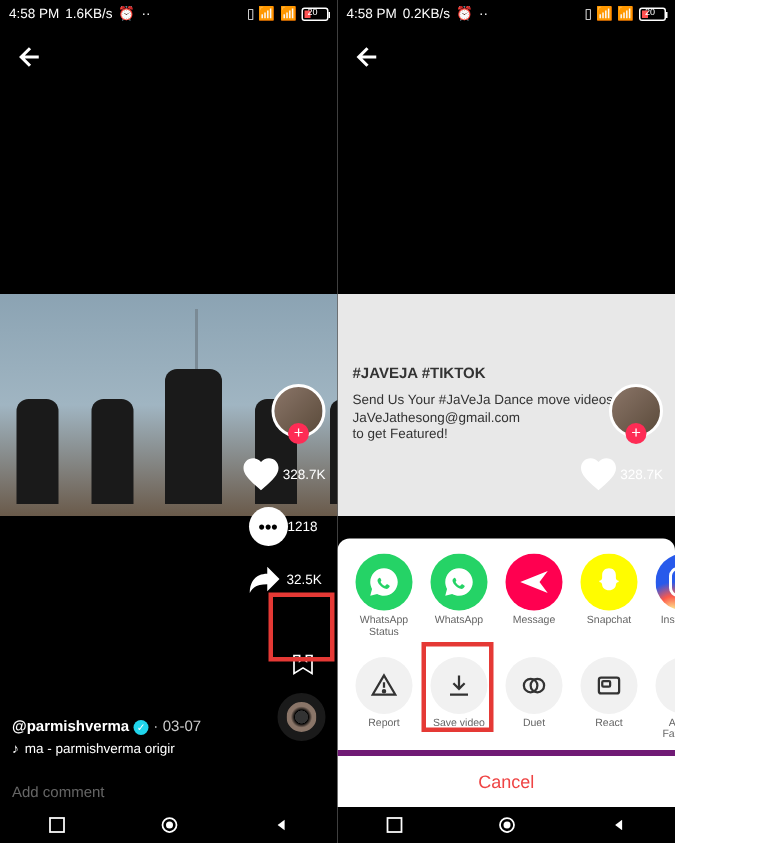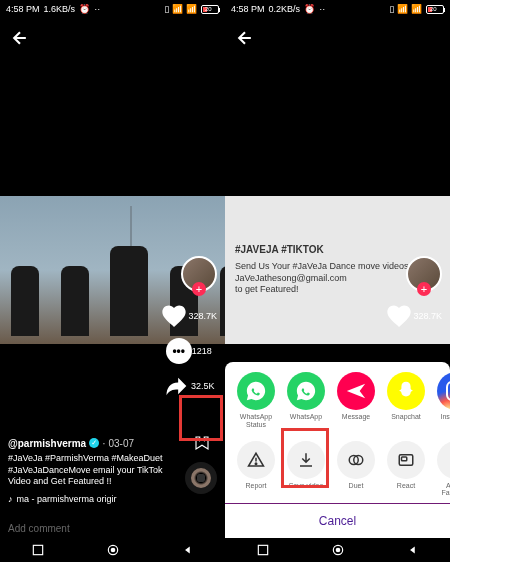--- a/index.html
+++ b/index.html
@@ -38,21 +38,21 @@
 .nav-ico{width:14px;height:14px;fill:#fff}
 .share-sheet{position:absolute;bottom:24px;left:0;right:0;background:#fff;border-radius:8px 8px 0 0;padding:10px 0 0 0}
 .share-title{text-align:center;font-size:11px;color:#333;margin-bottom:10px}
 .share-row{display:flex;overflow:hidden;padding:0 6px;margin-bottom:12px}
 .share-item{display:flex;flex-direction:column;align-items:center;width:50px;flex-shrink:0}
 .share-circle{width:38px;height:38px;border-radius:50%;display:flex;align-items:center;justify-content:center;margin-bottom:3px}
 .share-label{font-size:7px;color:#666;text-align:center;line-height:1.1}
 .action-row{display:flex;overflow:hidden;padding:0 6px;margin-bottom:6px}
 .action-circle{width:38px;height:38px;border-radius:50%;background:#f1f1f1;display:flex;align-items:center;justify-content:center;margin-bottom:3px}
 .red-box2{position:absolute;left:56px;bottom:50px;width:48px;height:60px;border:3px solid #e53935;z-index:10}
-.cancel{text-align:center;padding:10px;font-size:12px;color:#4c1d95;border-top:1px solid #701a75}
+.cancel{text-align:center;padding:10px;font-size:12px;color:#ef4444;border-top:4px solid #701a75}
 .battery{border:1px solid #fff;border-radius:2px;width:18px;height:9px;position:relative;display:flex;align-items:center;padding:0 1px}
 .battery::after{content:"";position:absolute;right:-2px;top:2px;width:1px;height:4px;background:#fff}
 .battery-fill{width:4px;height:5px;background:#ff5252}
 </style>
 </head>
 <body>
 
 <div class="container">
 
   <div class="phone">
@@ -112,21 +112,20 @@
         <path d="M4 4h5v5l3-2 3 2V4h5v16l-8-5-8 5z" stroke="#fff" fill="none" stroke-width="1.5"></path>
       </svg>
     <div class="disc"></div>
     <div class="info">
       <div class="username">
         <span style="font-weight:700">@parmishverma</span>
         <span class="verified">✓</span>
         <span style="color:#ccc">·</span>
         <span style="color:#ccc">03-07</span>
       </div>
-      <div class="caption">#JaVeJa #ParmishVerma #MakeaDuet #JaVeJaDanceMove email your TikTok Video and Get Featured !!</div>
       <div class="music">
         <span>♪</span>
         <span>ma - parmishverma   origir</span>
       </div>
     </div>
     <div class="add-comment">Add comment</div>
     <div class="navbar">
       <svg class="nav-ico" viewBox="0 0 24 24">
           <rect x="4" y="4" width="16" height="16" stroke="#fff" fill="none" stroke-width="2"></rect>
         </svg>

